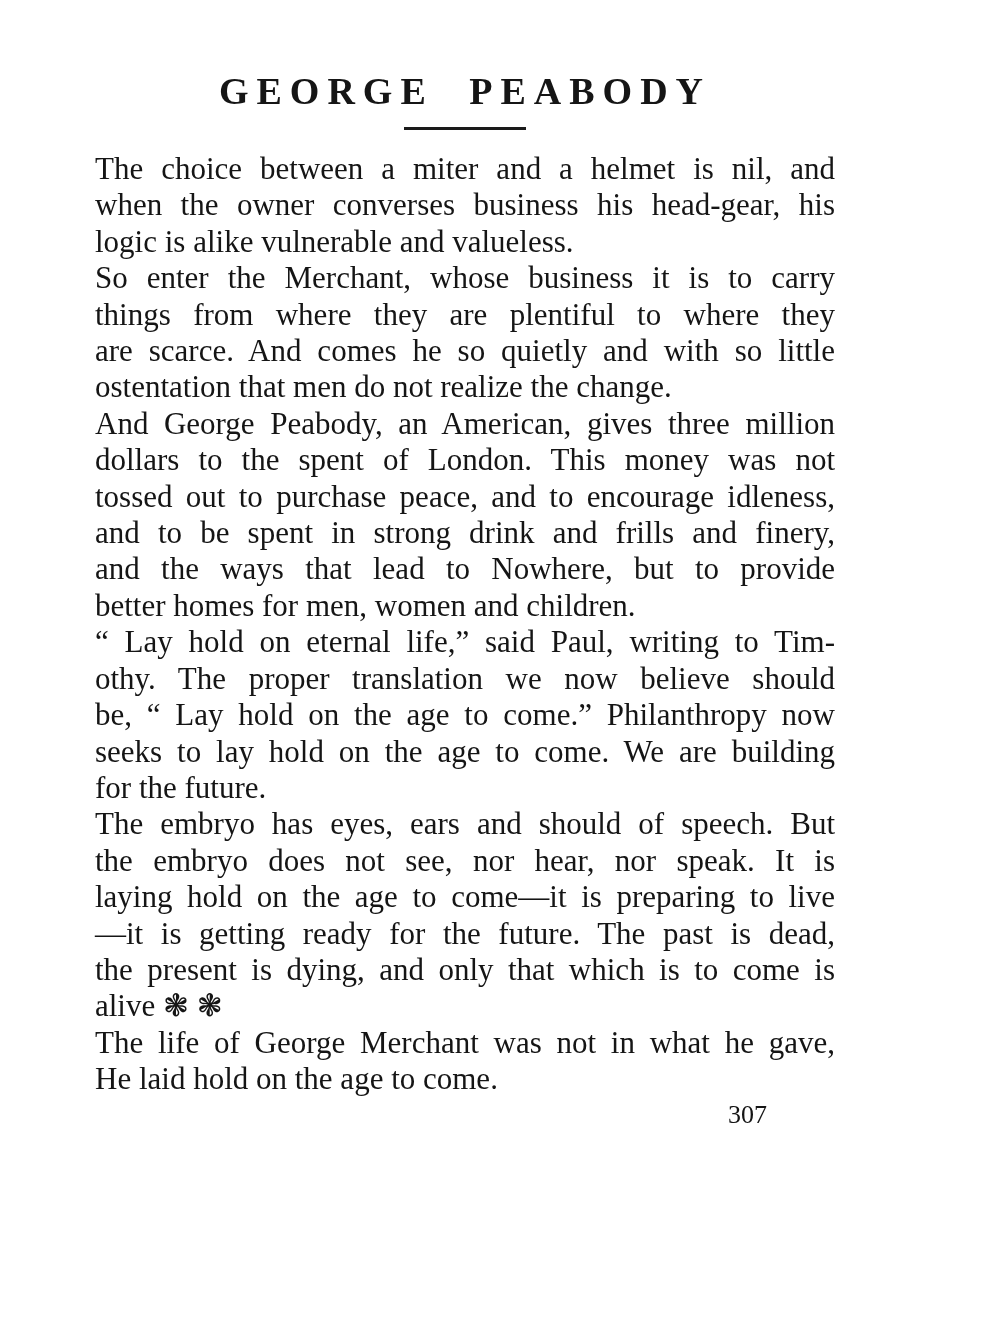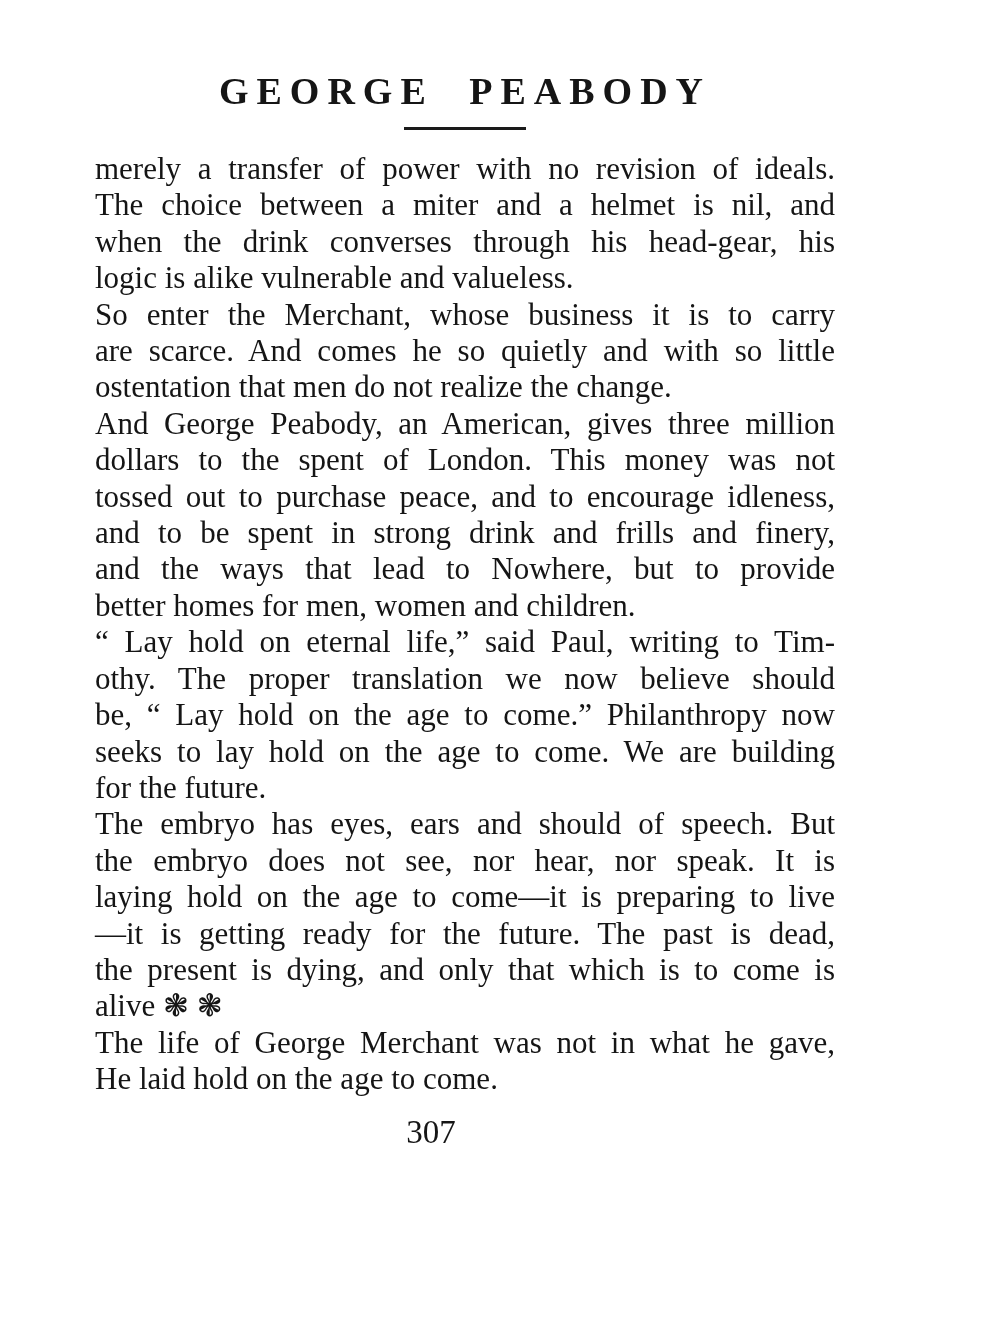--- a/index.html
+++ b/index.html
@@ -45,43 +45,43 @@
   }
   .para { margin: 0; }
   .line {
     text-align: justify;
     text-align-last: justify;
   }
   .line.last {
     text-align-last: left;
   }
   .folio {
-    margin-top: 16px;
+    margin-top: 3px;
     padding-right: 68px;
-    font-size: 33px;
+    font-size: 26px;
     line-height: 1.1;
-    text-align: center;
+    text-align: right;
   }
 </style>
 </head>
 <body>
 
 <div class="page">
   <div class="content">
     <h1 class="title">GEORGE PEABODY</h1>
     <hr class="title-rule">
     <div class="bodytext">
         <div class="para">
-          <div class="line">merely a transfer of power with no revision of ideals.</div>
           <div class="line">The choice between a miter and a helmet is nil, and</div>
-          <div class="line">when the drink converses through his head-gear, his</div>
+          <div class="line">when the owner converses business his head-gear, his</div>
           <div class="line last">logic is alike vulnerable and valueless.</div>
         </div>
         <div class="para">
           <div class="line">So enter the Merchant, whose business it is to carry</div>
+          <div class="line">things from where they are plentiful to where they</div>
           <div class="line">are scarce. And comes he so quietly and with so little</div>
           <div class="line last">ostentation that men do not realize the change.</div>
         </div>
         <div class="para">
           <div class="line">And George Peabody, an American, gives three million</div>
           <div class="line">dollars to the spent of London. This money was not</div>
           <div class="line">tossed out to purchase peace, and to encourage idleness,</div>
           <div class="line">and to be spent in strong drink and frills and finery,</div>
           <div class="line">and the ways that lead to Nowhere, but to provide</div>
           <div class="line last">better homes for men, women and children.</div>

